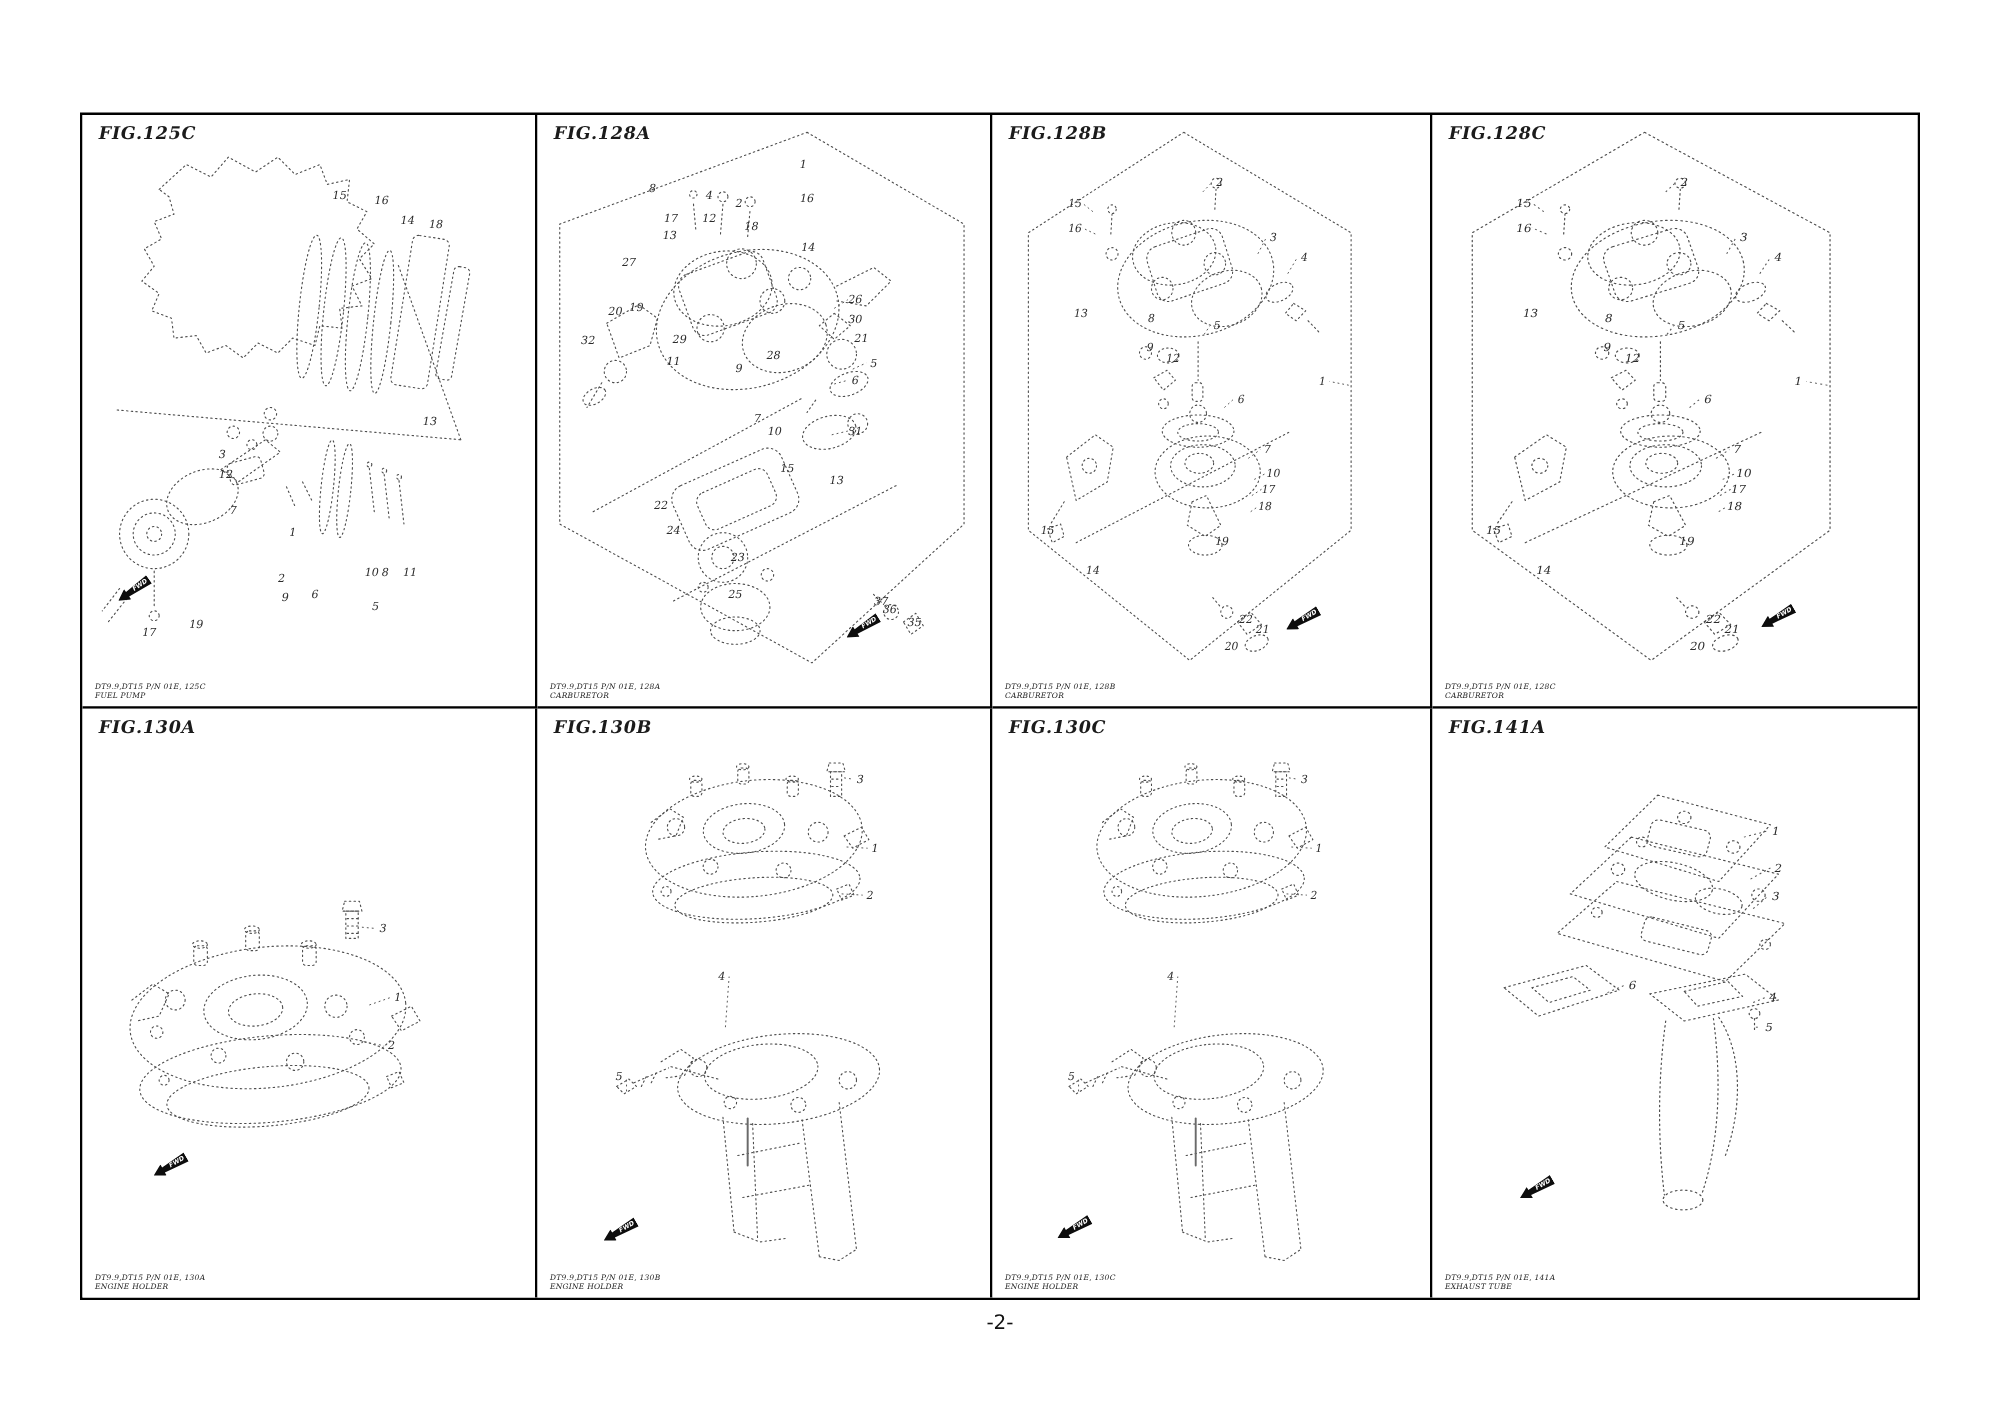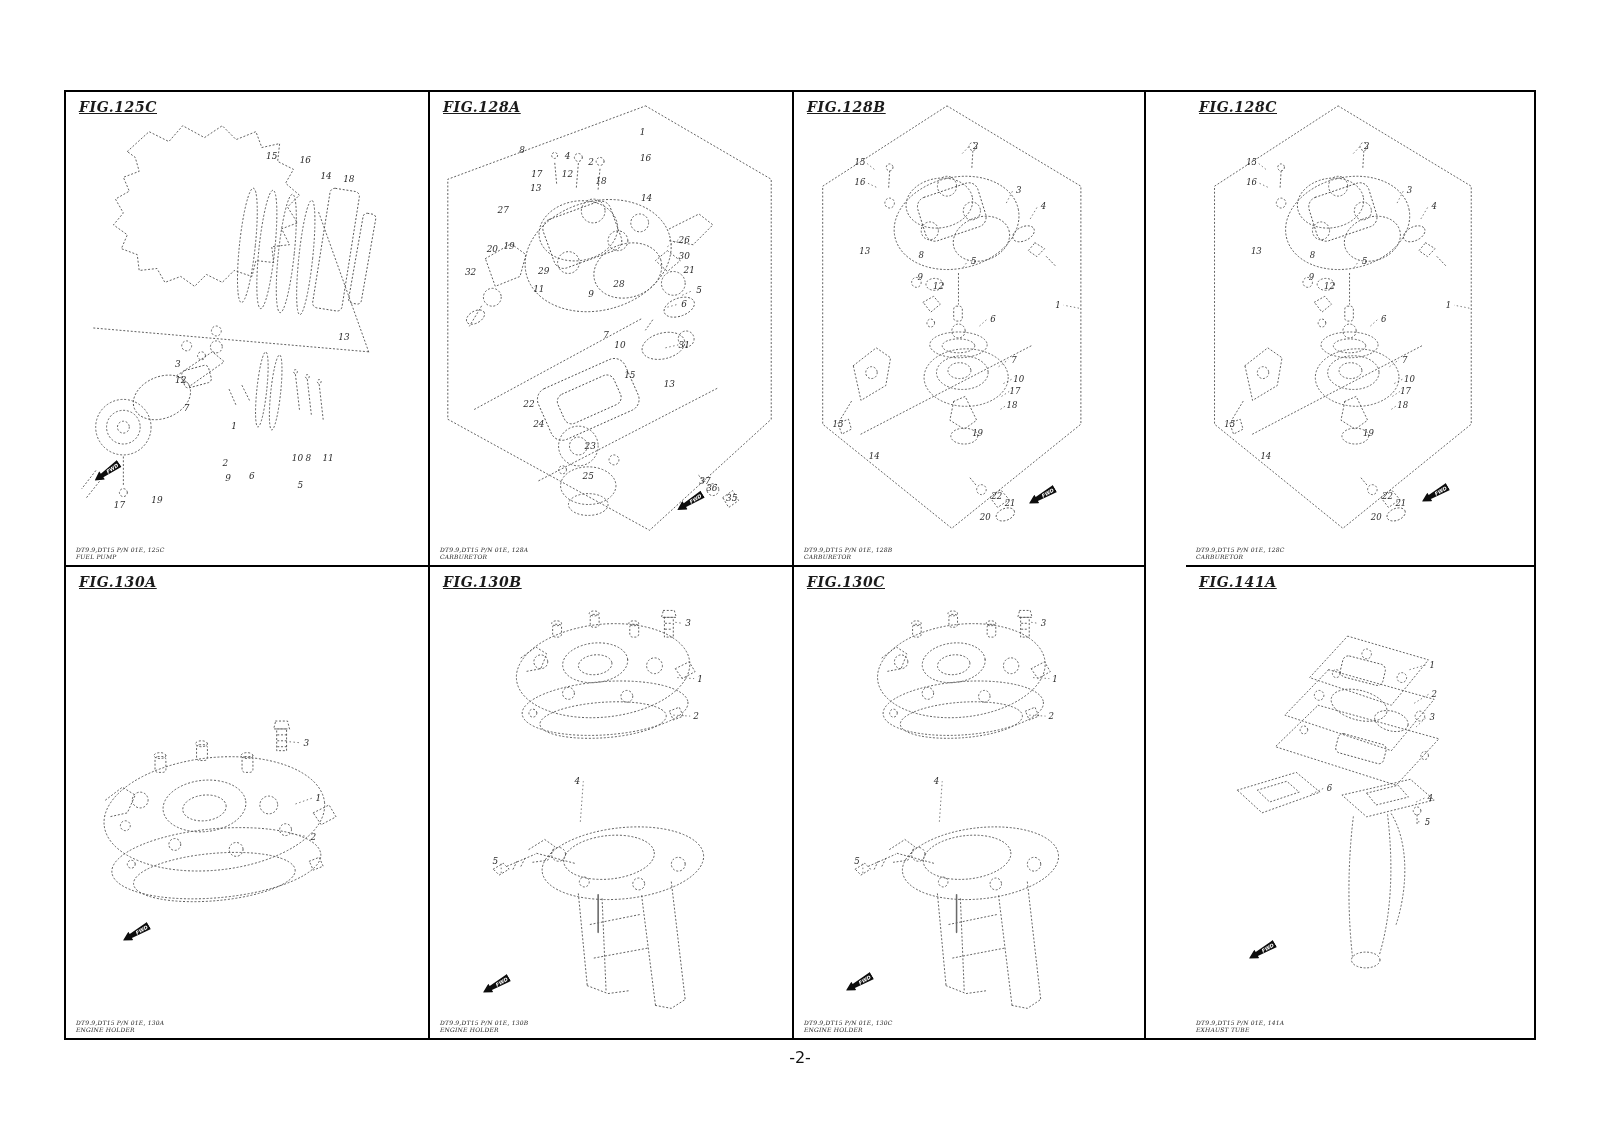--- a/index.html
+++ b/index.html
@@ -3,24 +3,24 @@
 <meta charset="utf-8">
 <style>
   html,body{margin:0;padding:0;}
   body{width:1600px;height:1125px;background:#ffffff;position:relative;overflow:hidden;
        font-family:"Liberation Sans",sans-serif;}
   .frame{position:absolute;left:64px;top:90px;width:1472px;height:950px;
          border:2px solid #000;box-sizing:border-box;display:grid;
          grid-template-columns:364px 364px 352px 388px;grid-template-rows:475px 471px;}
   .panel{position:relative;overflow:hidden;border-right:2px solid #000;border-bottom:2px solid #000;
          box-sizing:border-box;background:#fff;}
-  .panel:nth-child(4n){border-right:none;margin-left:40px;}
+  .panel:nth-child(4n){border-right:none;}
   .panel:nth-child(n+5){border-bottom:none;}
   .panel h2{position:absolute;top:7px;left:13px;margin:0;z-index:3;
-            font:italic 600 14px "DejaVu Serif",serif;letter-spacing:.6px;color:#1b1b1b;text-decoration:underline;}
+            font:italic 600 14px "DejaVu Serif",serif;letter-spacing:.6px;color:#1b1b1b;}
   .art,.overlay{position:absolute;left:0;top:0;width:100%;height:100%;}
   .overlay{z-index:2;}
   .art *{fill:none;stroke:#4d4d4d;stroke-width:.9;stroke-dasharray:1.2 2.6;stroke-linecap:round;stroke-linejoin:round;}
   .art .ln-solid{stroke-dasharray:none;stroke-width:1.6;stroke:#6a6a6a;}
   .overlay text{font:italic 9px "DejaVu Serif",serif;fill:#2b2b2b;text-anchor:middle;}
   .overlay line{stroke:#555;stroke-width:.8;stroke-dasharray:1.5 2.5;}
   .caption{position:absolute;left:10px;bottom:5px;z-index:3;
            font:italic 6px "DejaVu Serif",serif;color:#222;line-height:7px;letter-spacing:.2px;}
   .fwd{position:absolute;width:30px;height:10px;background:#0d0d0d;z-index:3;
        clip-path:polygon(0 50%,30% 0,30% 28%,100% 10%,100% 90%,30% 72%,30% 100%);}

